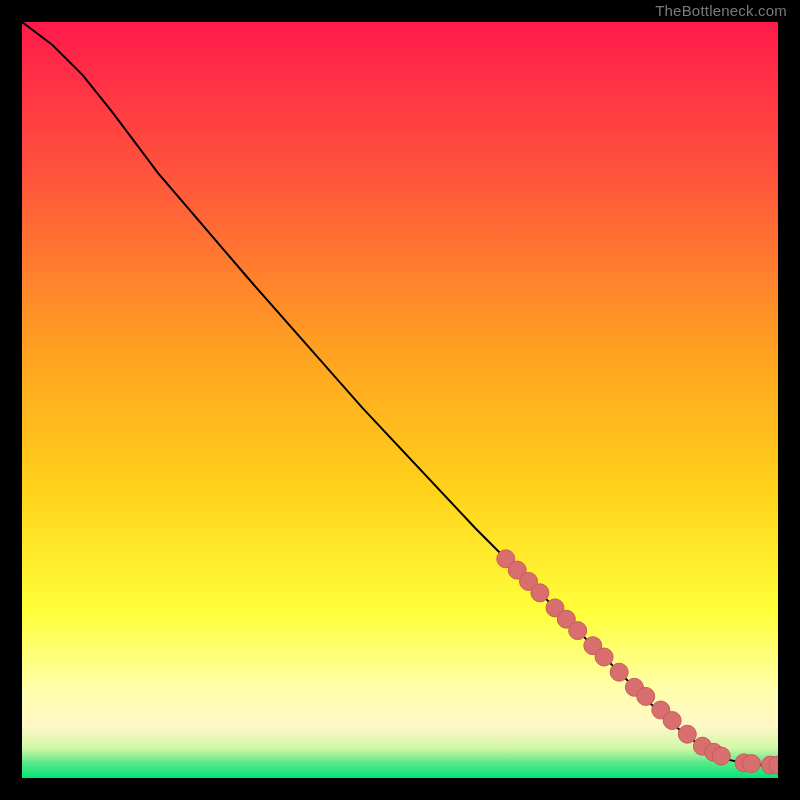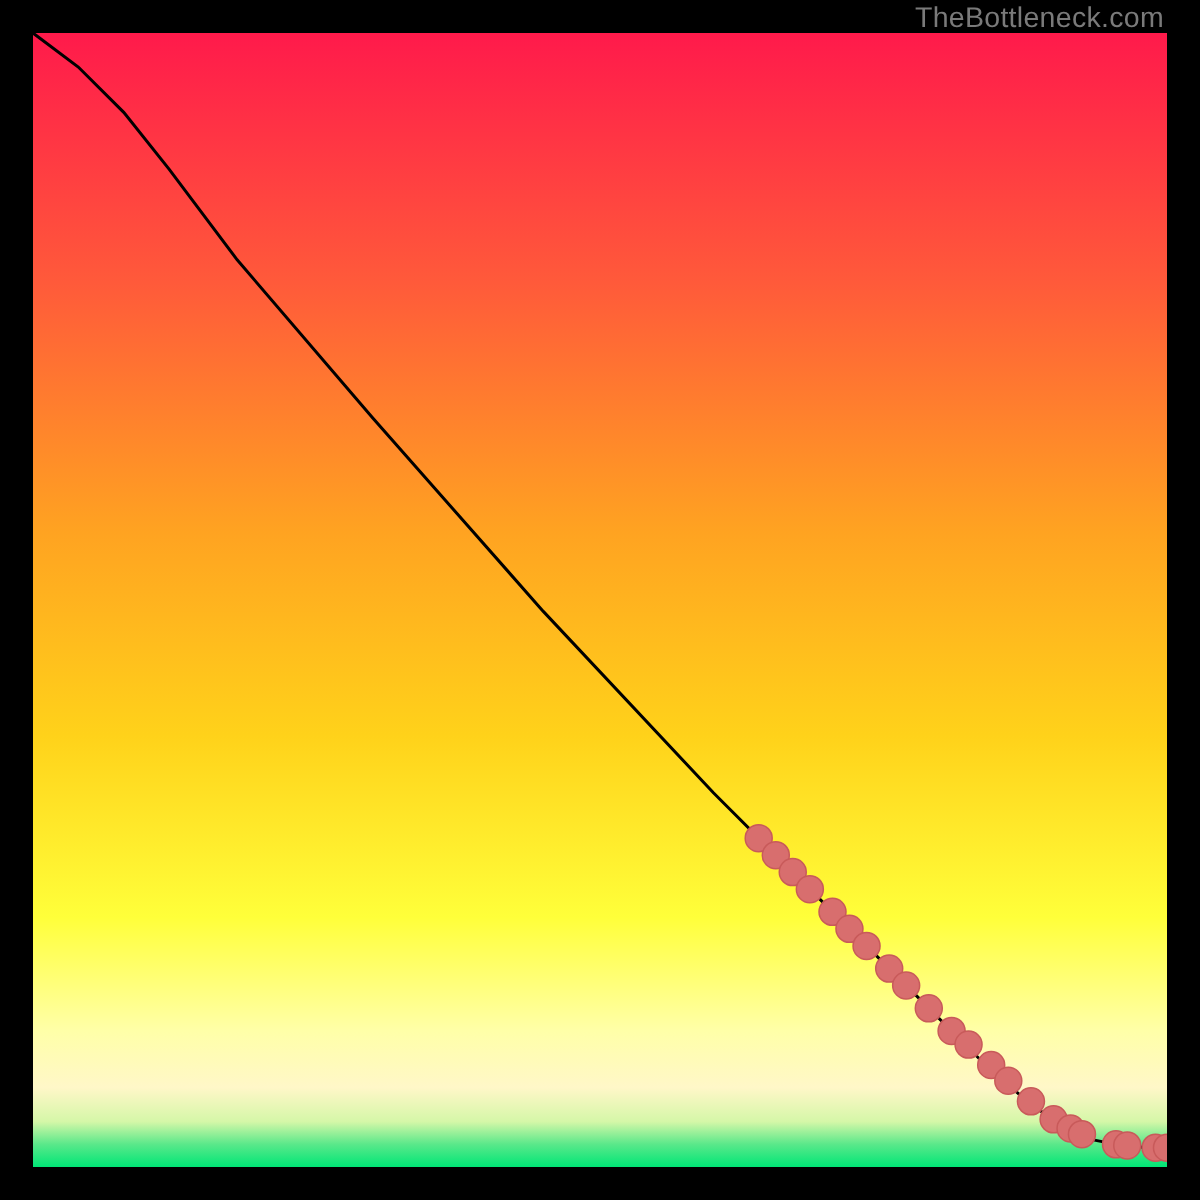--- a/index.html
+++ b/index.html
@@ -22,23 +22,23 @@
     position: absolute;
     left: 0;
     top: 0;
     width: 756px;
     height: 756px;
     display: block;
   }
   .attribution {
     position: absolute;
     top: 2px;
-    right: 24px;
+    right: 13px;
     font-family: Arial, Helvetica, sans-serif;
-    font-size: 19px;
+    font-size: 15px;
     color: #7a7a7a;
     letter-spacing: 0.2px;
   }
 </style>
 </head>
 <body>
 
 <div class="frame">
   <svg class="plot" viewBox="0 0 756 756" preserveAspectRatio="none">
     <defs>

